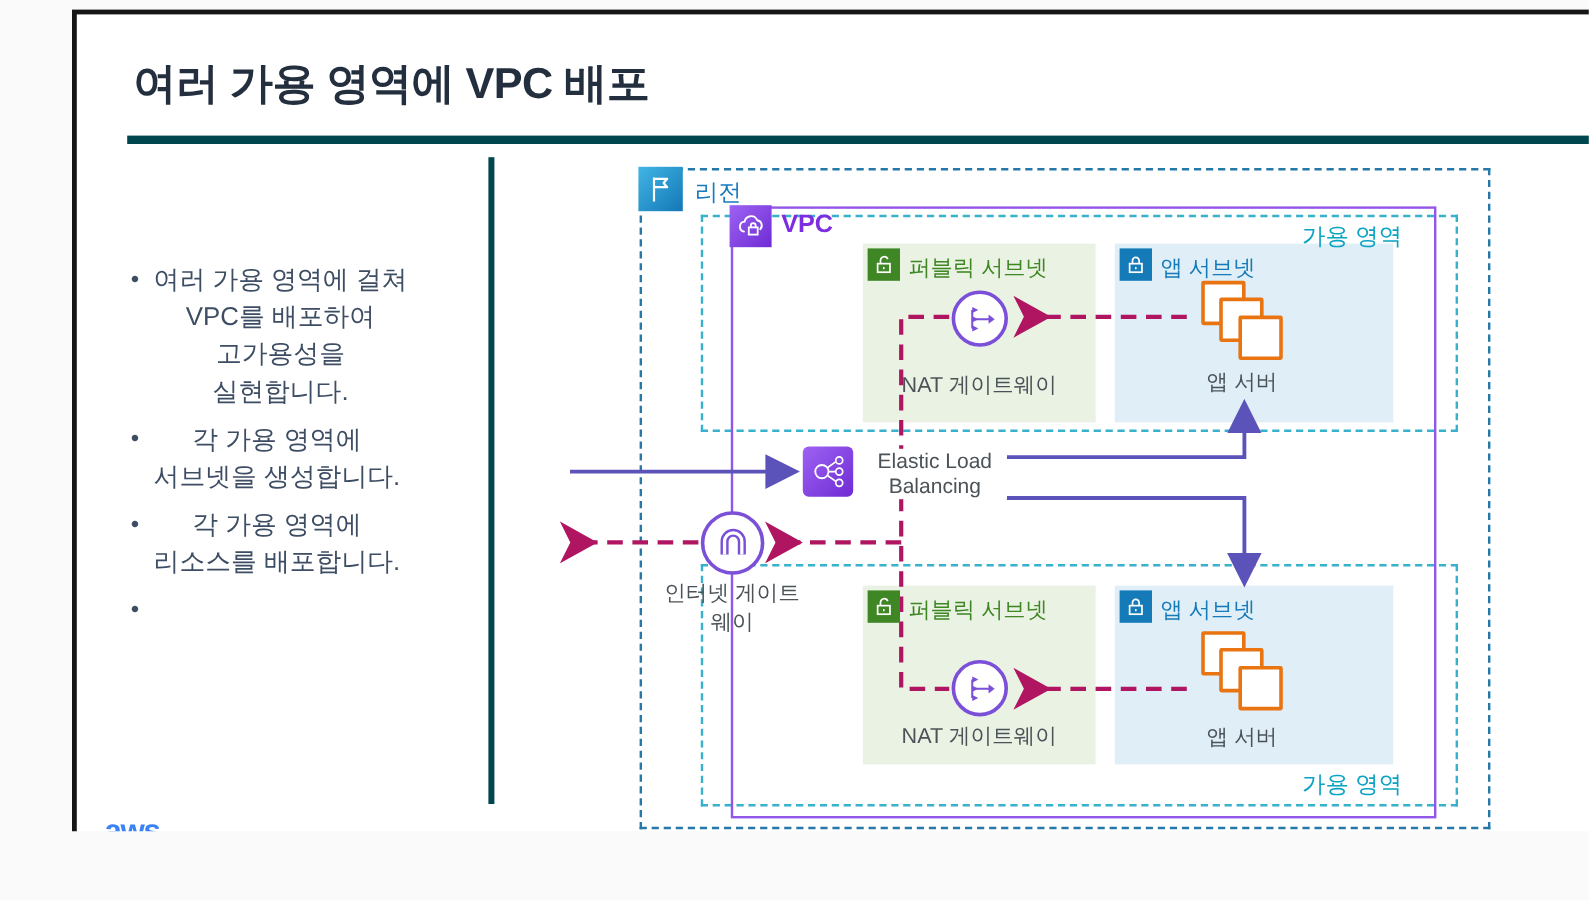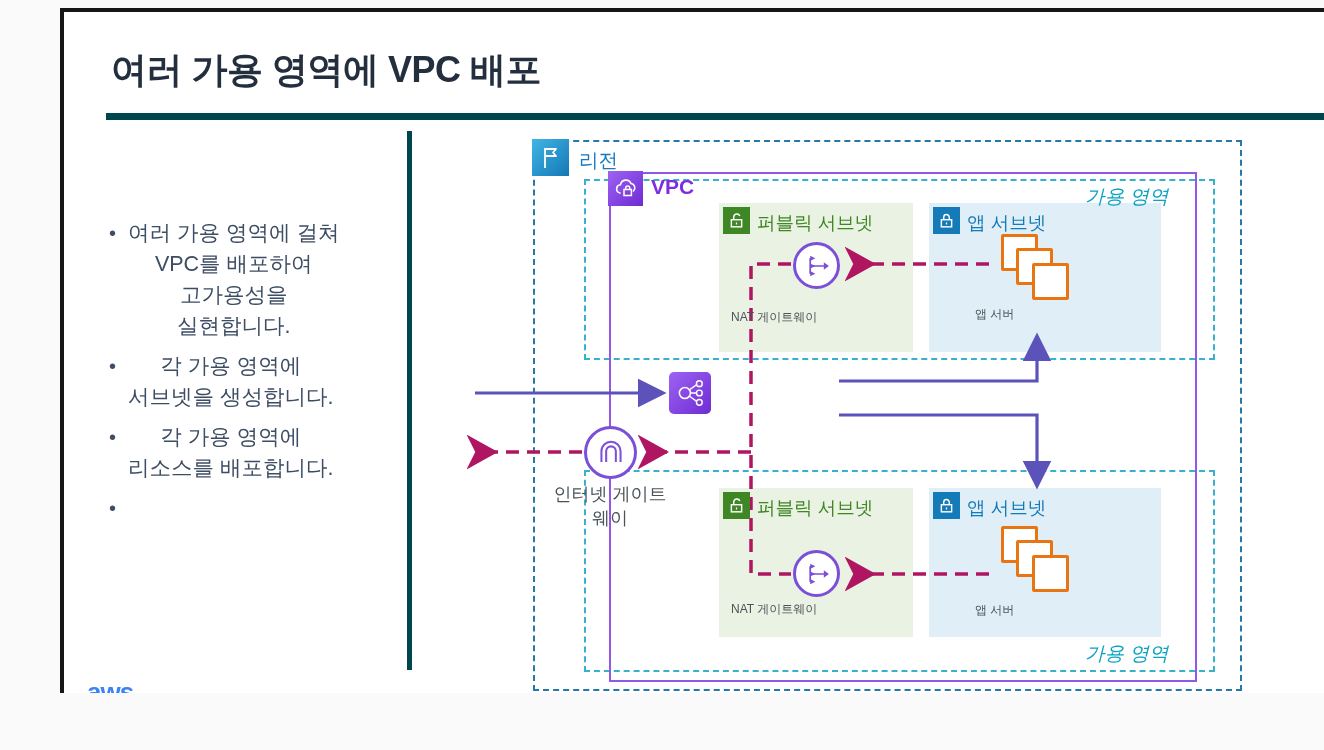--- a/index.html
+++ b/index.html
@@ -29,27 +29,27 @@
   .subnet-blue{background:#DFEEF7;}
   .sn-pub-top{left:676px;top:203px;width:194px;}
   .sn-app-top{left:886px;top:203px;width:232px;}
   .sn-pub-bot{left:676px;top:488px;width:194px;}
   .sn-app-bot{left:886px;top:488px;width:232px;}
 
   
   .lbl{white-space:nowrap;}
   .region-lbl{left:536px;top:147px;font-size:19.5px;color:#1779C0;}
   .vpc-lbl{left:608px;top:175px;font-size:21px;font-weight:bold;color:#7D2EE0;}
-  .az-lbl{font-size:19.5px;color:#0AA3C2;font-style:italic;}
+  .az-lbl{font-size:19.5px;color:#0AA3C2;}
   .az-lbl-top{left:1042px;top:183px;}
   .az-lbl-bot{left:1042px;top:640px;}
   .sn-lbl{font-size:18.5px;}
   .green-t{color:#3F8624;}
   .blue-t{color:#157AB8;}
-  .gray-lbl{font-size:12px;color:#4B5359;}
+  .gray-lbl{font-size:18px;color:#4B5359;text-align:center;}
 
   
   .icon-sq{display:flex;align-items:center;justify-content:center;}
   .region-icon{left:489px;top:139px;width:37px;height:37px;background:linear-gradient(135deg,#41B5E5,#1477B5);}
   .vpc-icon{left:565px;top:171px;width:35px;height:35px;background:linear-gradient(135deg,#9D63F2,#6F2BD4);}
   .elb-icon{left:626px;top:372px;width:42px;height:42px;border-radius:5px;background:linear-gradient(135deg,#9D63F2,#6F2BD4);}
   .lock-sq{width:27px;height:27px;}
   .lock-green{background:#3F8624;}
   .lock-blue{background:#157AB8;}
 
@@ -225,20 +225,21 @@
 
   <div class="abs icon-sq elb-icon">
     <svg width="34" height="34" viewBox="0 0 40 40">
       <circle cx="14" cy="20" r="6.5" stroke="#fff" stroke-width="1.8" fill="none"></circle>
       <circle cx="31" cy="9" r="3.4" stroke="#fff" stroke-width="1.7" fill="none"></circle>
       <circle cx="31" cy="20" r="3.4" stroke="#fff" stroke-width="1.7" fill="none"></circle>
       <circle cx="31" cy="31" r="3.4" stroke="#fff" stroke-width="1.7" fill="none"></circle>
       <path d="M19 16.5 L27.5 10.5 M20.5 20 H27.5 M19 23.5 L27.5 29.5" stroke="#fff" stroke-width="1.6"></path>
     </svg>
   </div>
+  <div class="abs elb-lbl">Elastic Load Balancing</div>
 
   <div class="abs circ igw">
     <svg width="36" height="36" viewBox="0 0 40 40">
       <path d="M12 30 V18 A8 8 0 0 1 28 18 V30" stroke="#7B4FD8" stroke-width="7.5" fill="none"></path>
       <path d="M12 30 V18 A8 8 0 0 1 28 18 V30" stroke="#ffffff" stroke-width="3" fill="none"></path>
     </svg>
   </div>
   <div class="abs igw-lbl">인터넷 게이트웨이</div>
 
   <div class="abs aws-logo">

